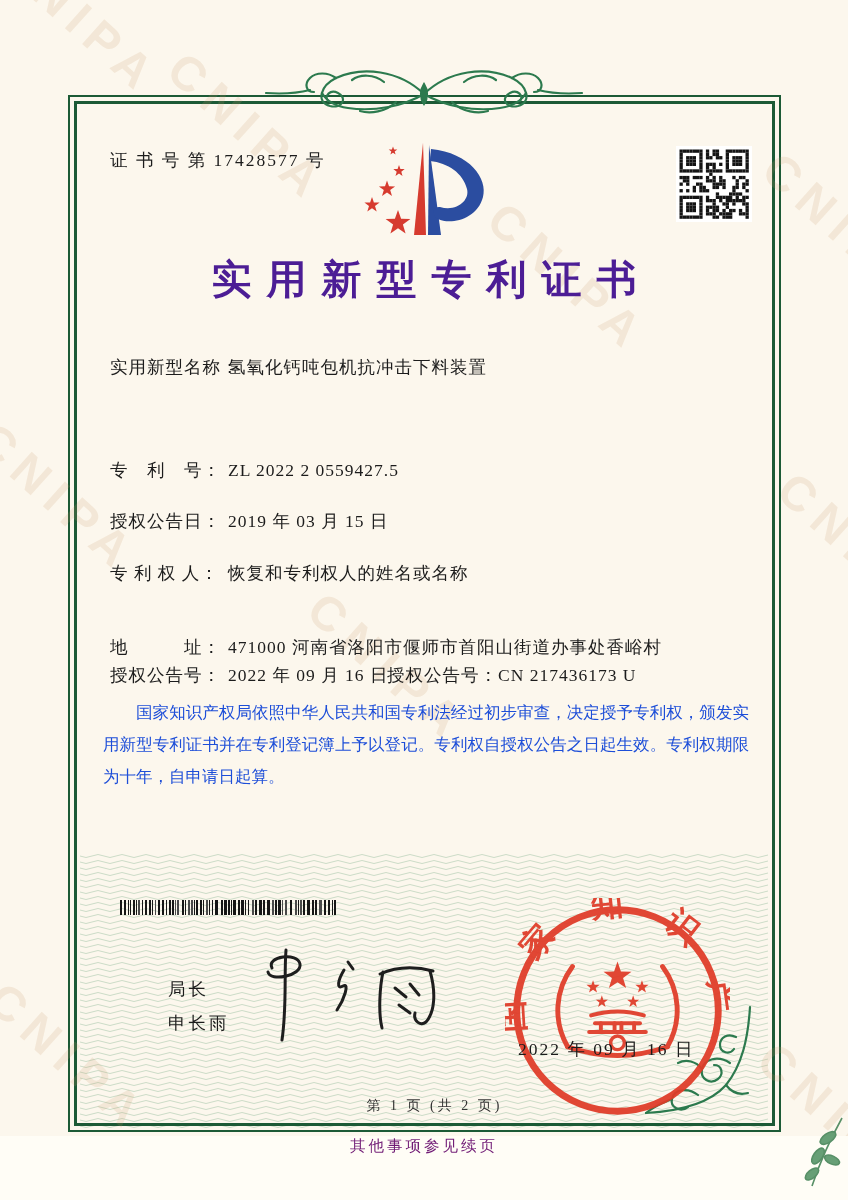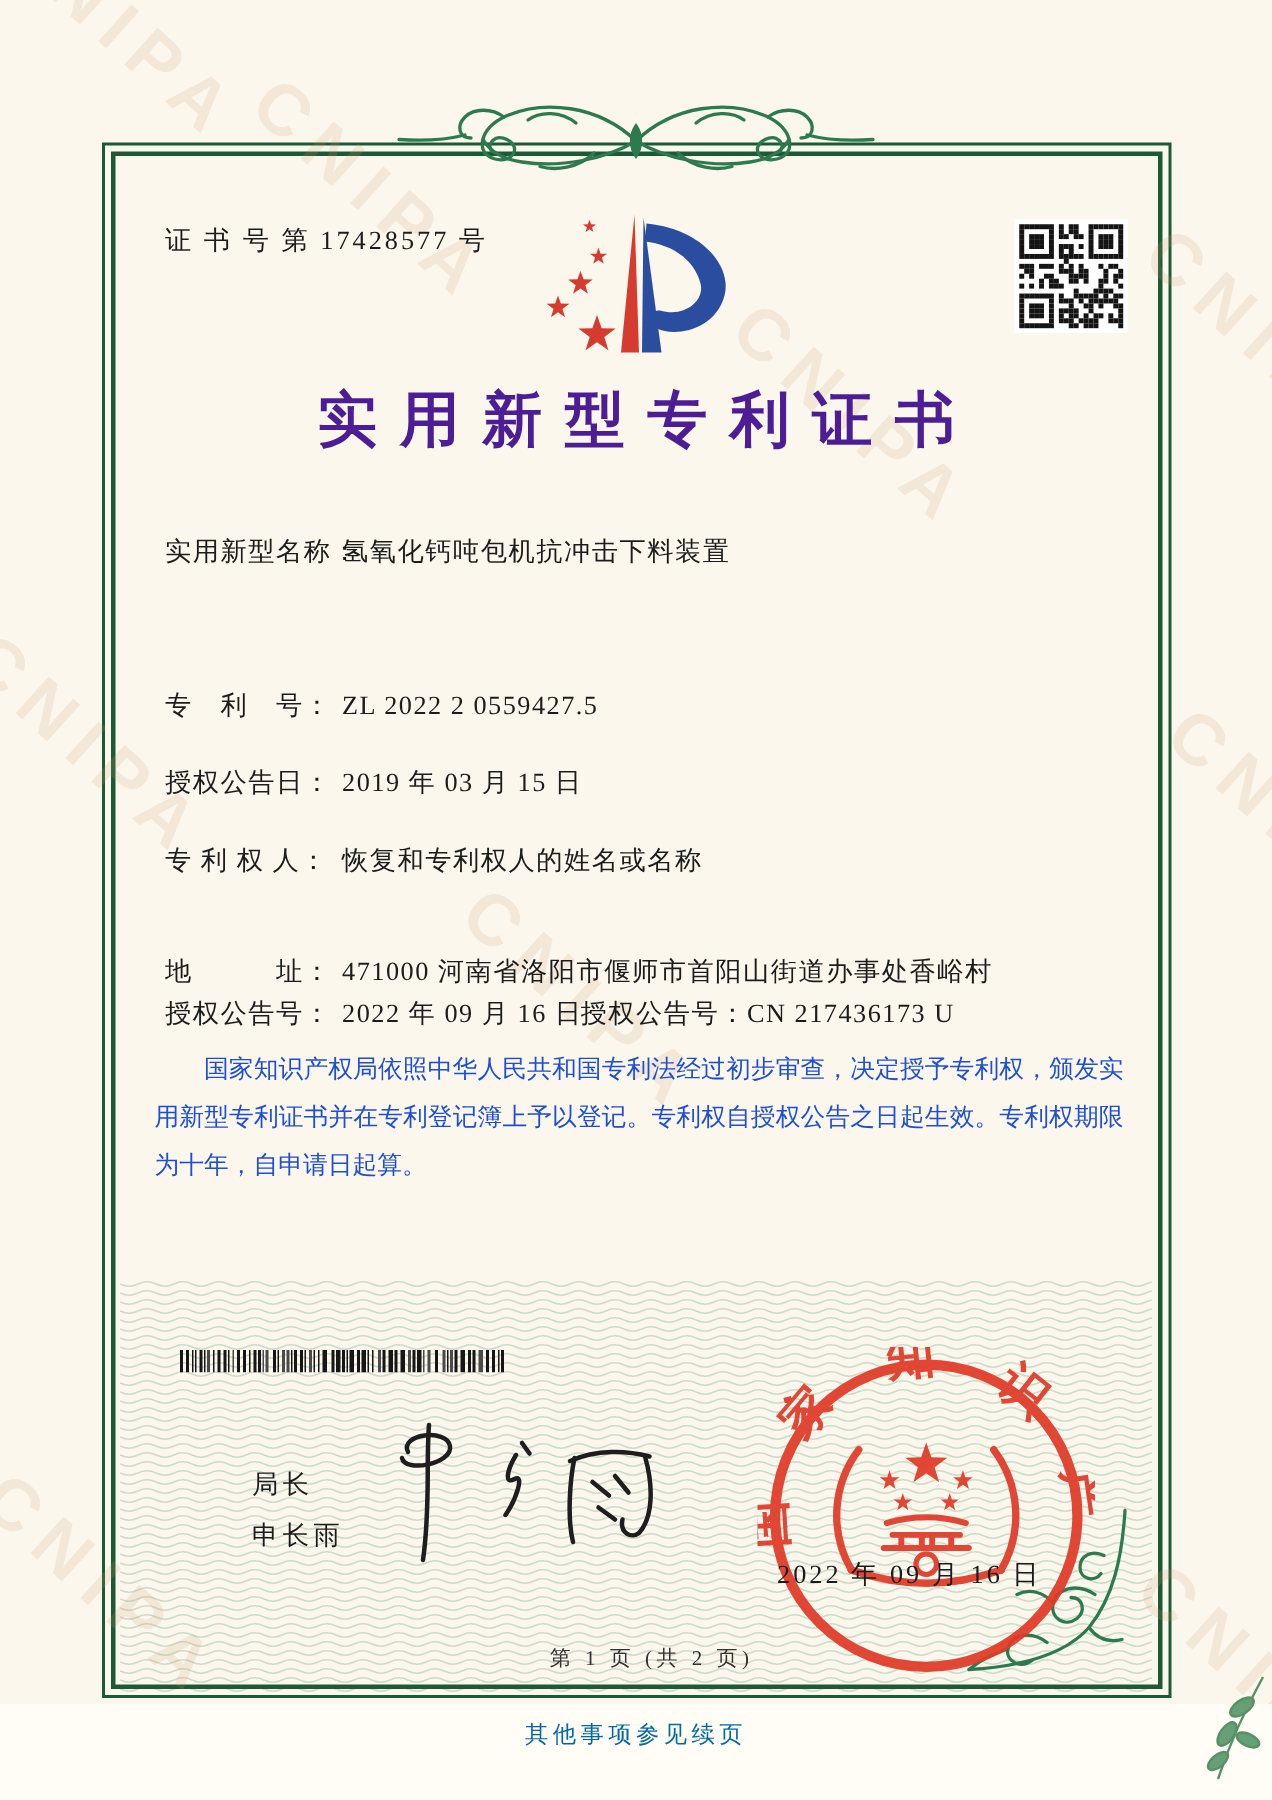--- a/index.html
+++ b/index.html
@@ -29,21 +29,21 @@
   .row .val-fixed{display:inline-block;width:159px;letter-spacing:1px;}
   .paras{
     position:absolute;left:103px;top:697px;width:646px;
     font-size:16.5px;line-height:32px;text-align:justify;color:#1d4ed8;
   }
   .paras p{margin:0;text-indent:2em;}
   .signer{position:absolute;left:120px;top:972px;font-size:17.5px;line-height:34px;letter-spacing:3px;margin-left:48px;}
   .seal-date{position:absolute;left:518px;top:1037px;font-size:17.5px;letter-spacing:2px;color:#1b1b1b;z-index:6;}
   .page-indicator{position:absolute;left:0;right:0;top:1097px;text-align:center;font-size:14px;letter-spacing:3px;color:#333;margin-left:21px;}
   .bottom-strip{position:absolute;left:0;top:1136px;width:848px;height:64px;background:#fffdf6;z-index:4;}
-  .continuation{position:absolute;left:0;right:0;top:10px;text-align:center;font-size:15.5px;letter-spacing:3px;color:#0369a1;}
+  .continuation{position:absolute;left:0;right:0;top:0;text-align:center;font-size:15.5px;letter-spacing:3px;color:#701a75;}
   .waves{position:absolute;left:80px;top:852px;z-index:0;}
   .logo{position:absolute;left:342px;top:133px;z-index:3;}
   .qr{position:absolute;left:676px;top:146px;z-index:3;}
   .barcode{position:absolute;left:120px;top:900px;z-index:3;}
   .sig{position:absolute;left:252px;top:942px;z-index:4;}
   .seal{position:absolute;left:505px;top:898px;z-index:5;mix-blend-mode:multiply;opacity:.94;}
   .ornament-top{position:absolute;left:264px;top:60px;z-index:2;}
   .ornament-corner{position:absolute;left:638px;top:1003px;z-index:2;}
   .vine{position:absolute;left:798px;top:1116px;z-index:5;}
 </style>

